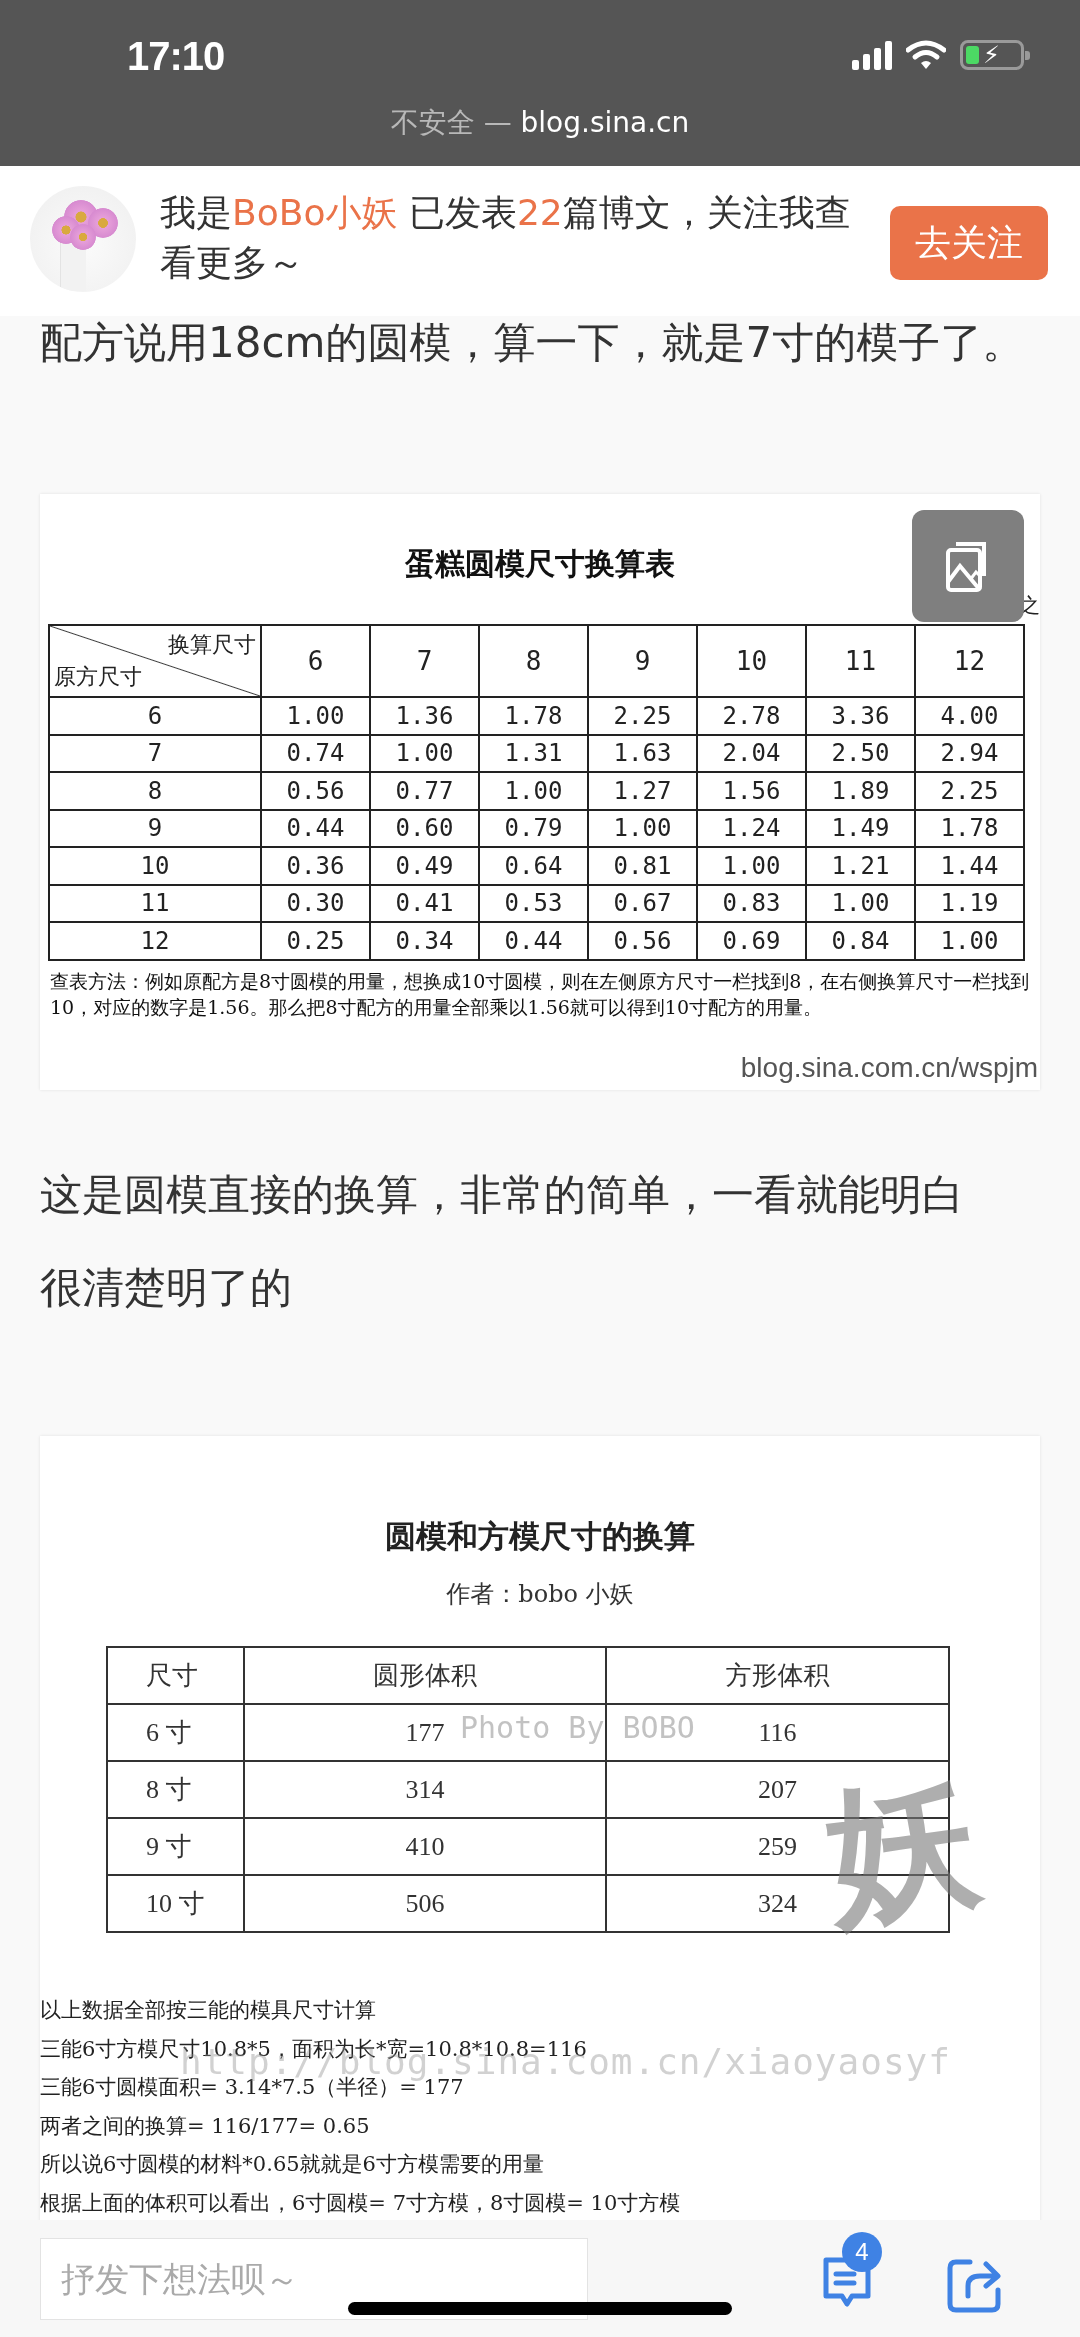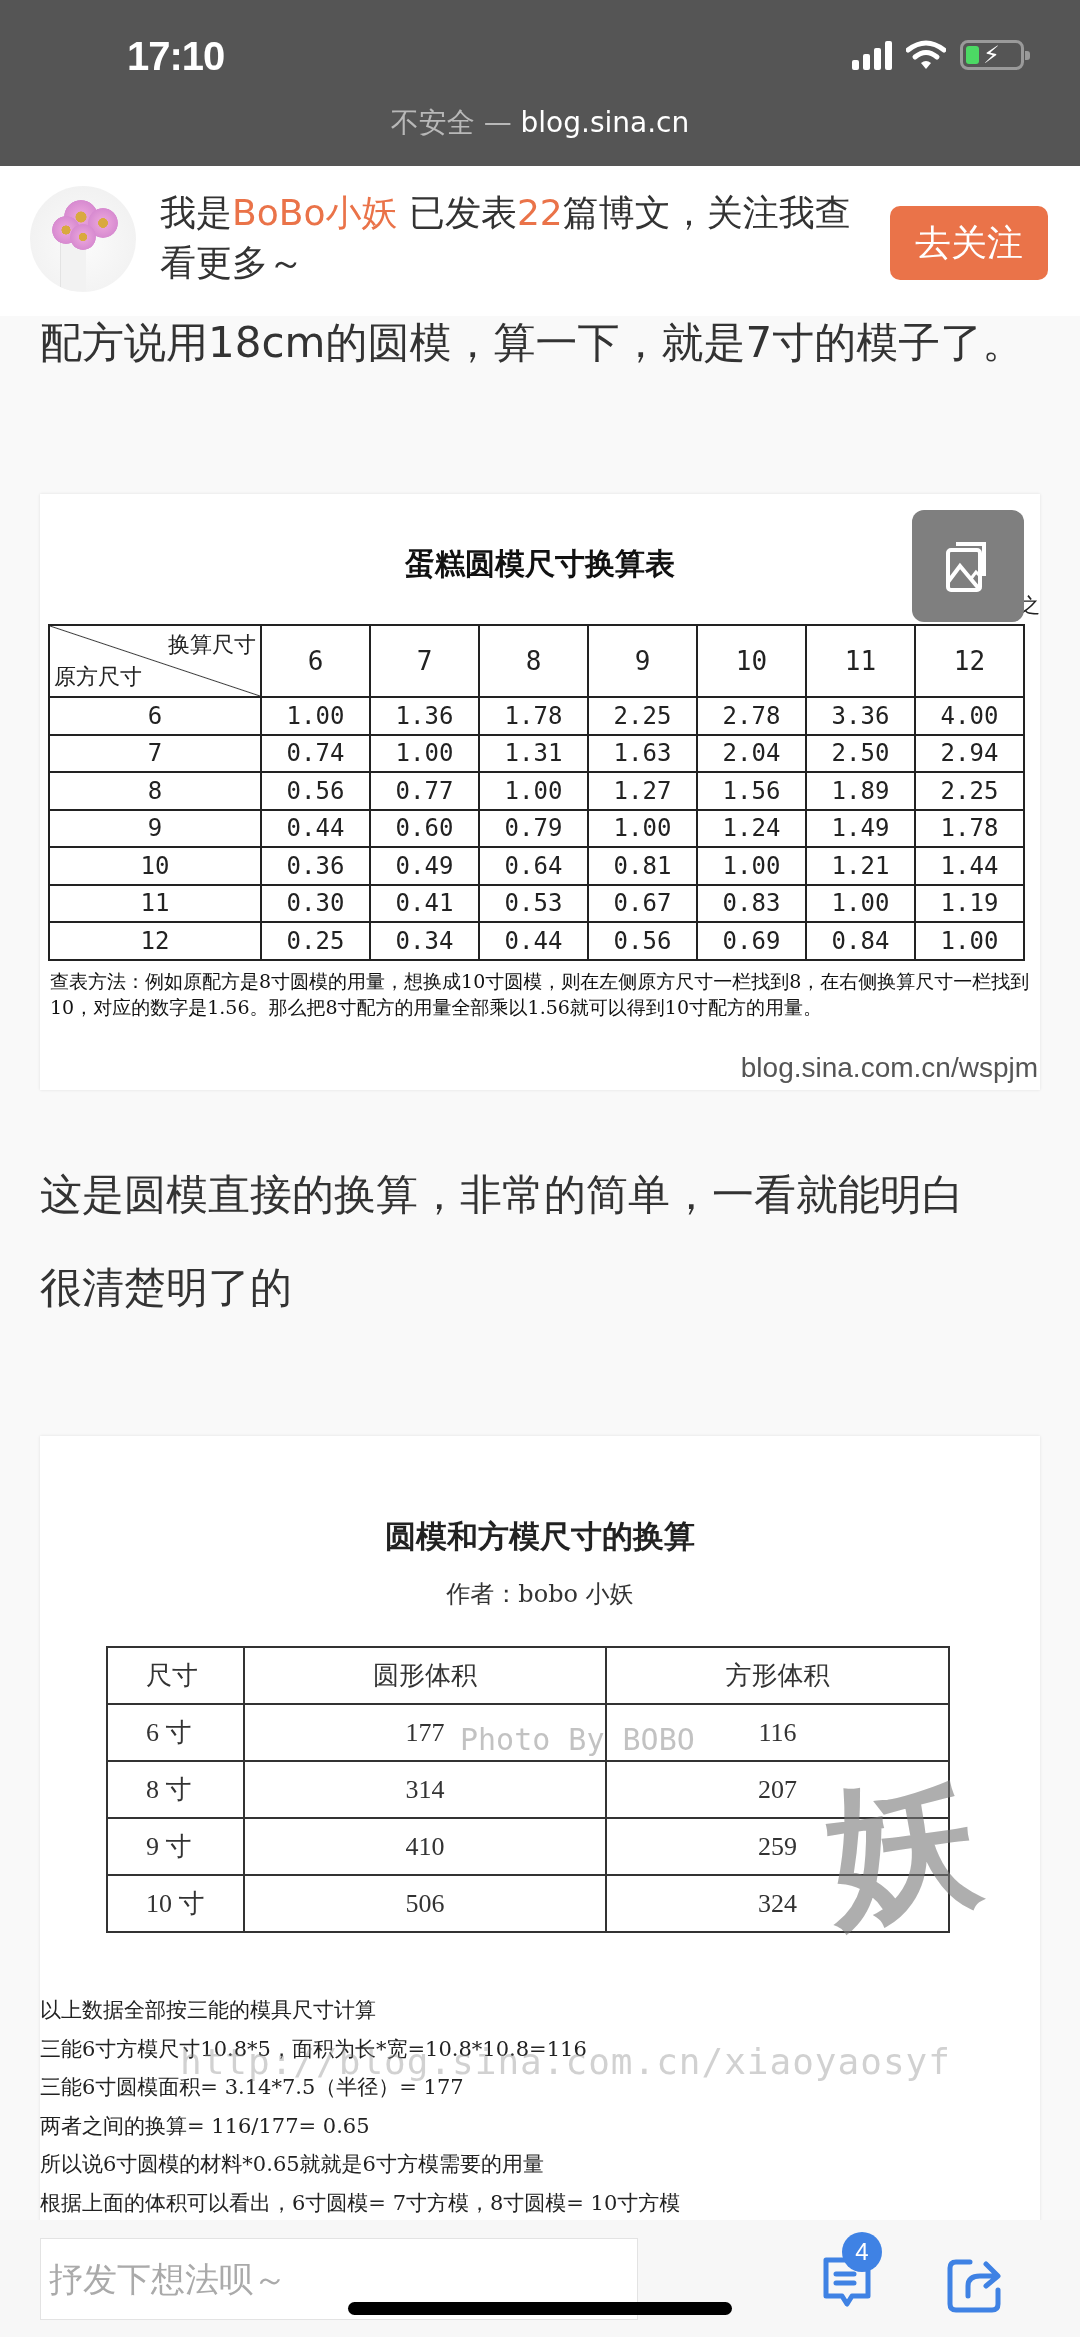--- a/index.html
+++ b/index.html
@@ -51,28 +51,28 @@
   .t1-wm { position: absolute; right: 2px; top: 558px; font-size: 28px; color: #555; font-family: "Liberation Sans", sans-serif; }
 
   
   .t2-title { position: absolute; left: 0; width: 1000px; text-align: center; top: 80px; font-family: "DejaVu Serif", serif; font-weight: bold; font-size: 31px; color: #222; }
   .t2-author { position: absolute; left: 0; width: 1000px; text-align: center; top: 142px; font-family: "DejaVu Serif", serif; font-size: 24px; color: #333; }
   .t2 { position: absolute; left: 66px; top: 210px; border-collapse: collapse; font-family: Liberation Serif, serif; color: #333; }
   .t2 td, .t2 th { border: 2px solid #333; font-weight: normal; font-size: 26px; height: 57px; }
   .t2 .c0 { width: 137px; text-align: left; padding-left: 38px; }
   .t2 .c1 { width: 362px; text-align: center; }
   .t2 .c2 { width: 343px; text-align: center; }
-  .wm-photo { position: absolute; left: 420px; top: 286px; font-family: "DejaVu Sans Mono", monospace; font-size: 30px; color: rgba(120,120,120,0.45); }
+  .wm-photo { position: absolute; left: 420px; top: 274px; font-family: "DejaVu Sans Mono", monospace; font-size: 30px; color: rgba(120,120,120,0.45); }
   .wm-yao { position: absolute; left: 788px; top: 315px; font-family: "DejaVu Serif", serif; font-size: 150px; font-weight: bold; color: rgba(120,120,120,0.6); transform: rotate(-8deg); }
   .wm-url { position: absolute; left: 140px; top: 610px; font-family: "DejaVu Sans Mono", monospace; font-size: 36px; color: rgba(140,140,140,0.4); letter-spacing: 1px; }
   .t2-notes { position: absolute; left: 0; width: 1000px; top: 555px; text-align: left; font-family: "DejaVu Serif", serif; font-size: 21px; line-height: 38.5px; color: #222; }
 
   
   .bottombar { position: absolute; left: 0; top: 2220px; width: 1080px; height: 117px; background: #f7f7f7; }
-  .comment-input { position: absolute; left: 40px; top: 18px; width: 598px; height: 82px; background: #fff; border: 1px solid #e3e3e3; font-size: 34px; color: #aaa; padding-left: 8px; line-height: 80px; font-family: "DejaVu Sans", sans-serif; }
+  .comment-input { position: absolute; left: 40px; top: 18px; width: 548px; height: 82px; background: #fff; border: 1px solid #e3e3e3; font-size: 34px; color: #aaa; padding-left: 20px; line-height: 80px; font-family: "DejaVu Sans", sans-serif; }
   .comment-icon-btn { position: absolute; left: 818px; top: 30px; width: 58px; height: 64px; }
   .badge { position: absolute; left: 842px; top: 12px; width: 40px; height: 40px; border-radius: 50%; background: #3f82e4; color: #fff; font-size: 24px; text-align: center; line-height: 40px; font-family: "Liberation Sans", sans-serif; }
   .share-button { position: absolute; left: 946px; top: 36px; width: 58px; height: 58px; }
   .home-indicator { position: absolute; left: 348px; top: 2302px; width: 384px; height: 13px; background: #000; border-radius: 7px; }
 </style>
 </head>
 <body>
 
 <div class="topbar">
   <div class="time">17:10</div>

